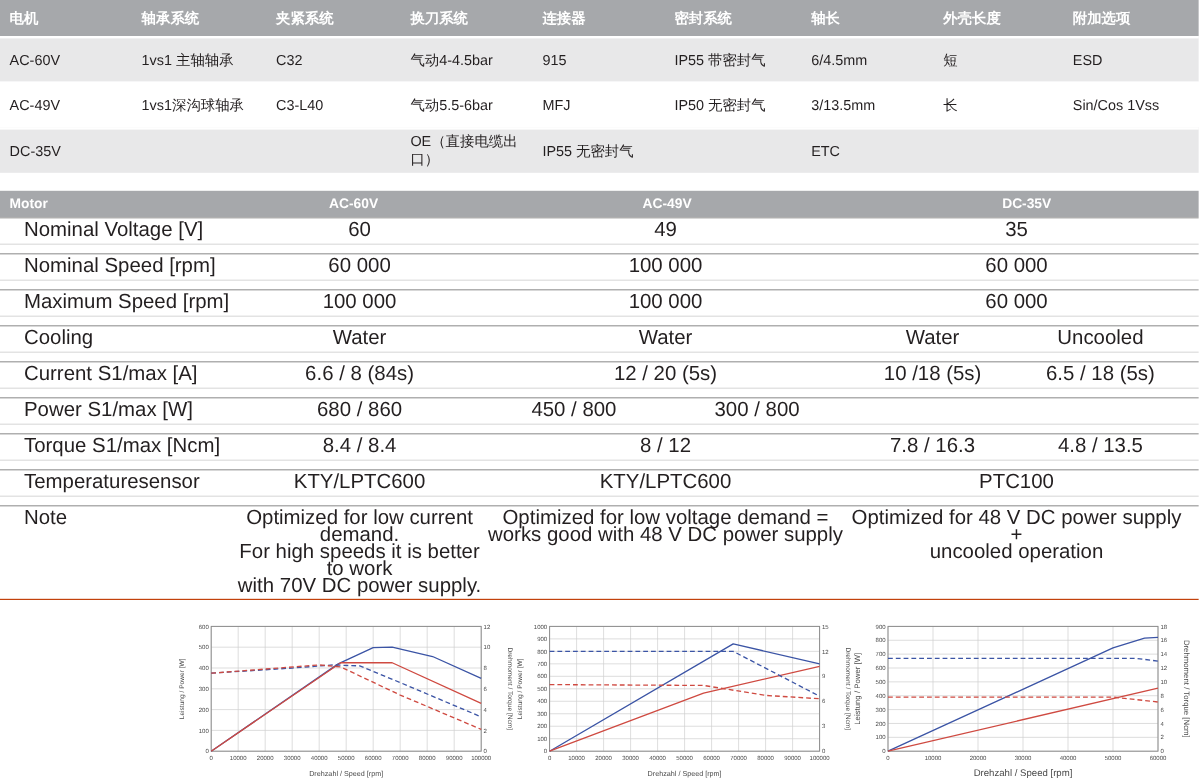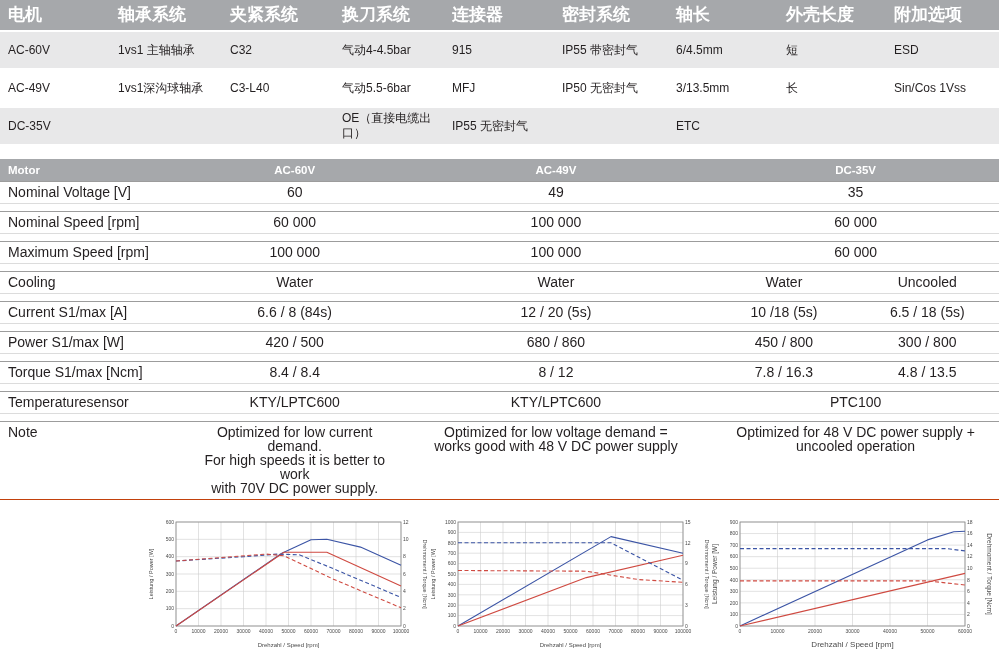--- a/index.html
+++ b/index.html
@@ -4,43 +4,43 @@
 <style>
   html,body{margin:0;padding:0;}
   body{
     width:999px;height:649px;background:#fff;color:#231f20;
     font-family:"Liberation Sans","DejaVu Sans",sans-serif;
     -webkit-font-smoothing:antialiased;overflow:hidden;
   }
   
   .opts-header{
     display:grid;grid-template-columns:110px 112px 112px 110px 110px 114px 110px 108px auto;
-    background:#a6a8ab;color:#fff;font-weight:bold;font-size:17px;
+    background:#a6a8ab;color:#fff;font-weight:bold;font-size:12px;
     height:30px;align-items:center;
   }
   .opts-row{
     display:grid;grid-template-columns:110px 112px 112px 110px 110px 114px 110px 108px auto;
     font-size:12px;min-height:36px;align-items:center;border-top:2px solid #fff;
   }
   .opts-row.stripe{background:#e8e8e9;}
   .cell{padding:2px 8px;white-space:pre-line;line-height:1.25;}
   
   .spec{margin-top:15px;}
   .spec-header{
     display:grid;grid-template-columns:19% 21% 31.3% 28.7%;
     background:#a6a8ab;color:#fff;font-weight:bold;font-size:11.5px;
     height:22px;align-items:center;
   }
   .spec-header .lab{padding-left:8px;text-align:left;}
   .spec-header .val{text-align:center;}
   .spec-row{
     display:grid;grid-template-columns:19% 21% 31.3% 28.7%;
-    font-size:14px;line-height:14px;
+    font-size:17px;line-height:14px;
     border-top:1px solid #9c9c9c;border-bottom:1px solid #dcdcdc;
-    padding:3px 0 4px;margin-bottom:7px;background:#fff;
+    padding:3px 12px 4px;margin-bottom:7px;background:#fff;
   }
   .spec-row .lab{padding-left:8px;text-align:left;}
   .spec-row .val{text-align:center;white-space:pre-line;}
   .subgrid{display:grid;grid-template-columns:1fr 1fr;}
   .spec-row.last{border-bottom:1px solid #c2410c;margin-bottom:0;}
   
   .charts{display:flex;margin-top:16px;padding-left:146px;gap:0;}
   .chart{width:282px;}
   svg text{fill:#4a4a4a;}
   .legend{
@@ -142,21 +142,20 @@
         <div class="lab">Current S1/max [A]</div>
         <div class="val">6.6 / 8 (84s)</div>
         <div class="val">12 / 20 (5s)</div>
         <div class="subgrid">
           <div class="val">10 /18 (5s)</div>
           <div class="val">6.5 / 18 (5s)</div>
         </div>
       </div>
       <div class="spec-row">
         <div class="lab">Power S1/max [W]</div>
-        <div class="val">420 / 500</div>
         <div class="val">680 / 860</div>
         <div class="subgrid">
           <div class="val">450 / 800</div>
           <div class="val">300 / 800</div>
         </div>
       </div>
       <div class="spec-row">
         <div class="lab">Torque S1/max [Ncm]</div>
         <div class="val">8.4 / 8.4</div>
         <div class="val">8 / 12</div>

